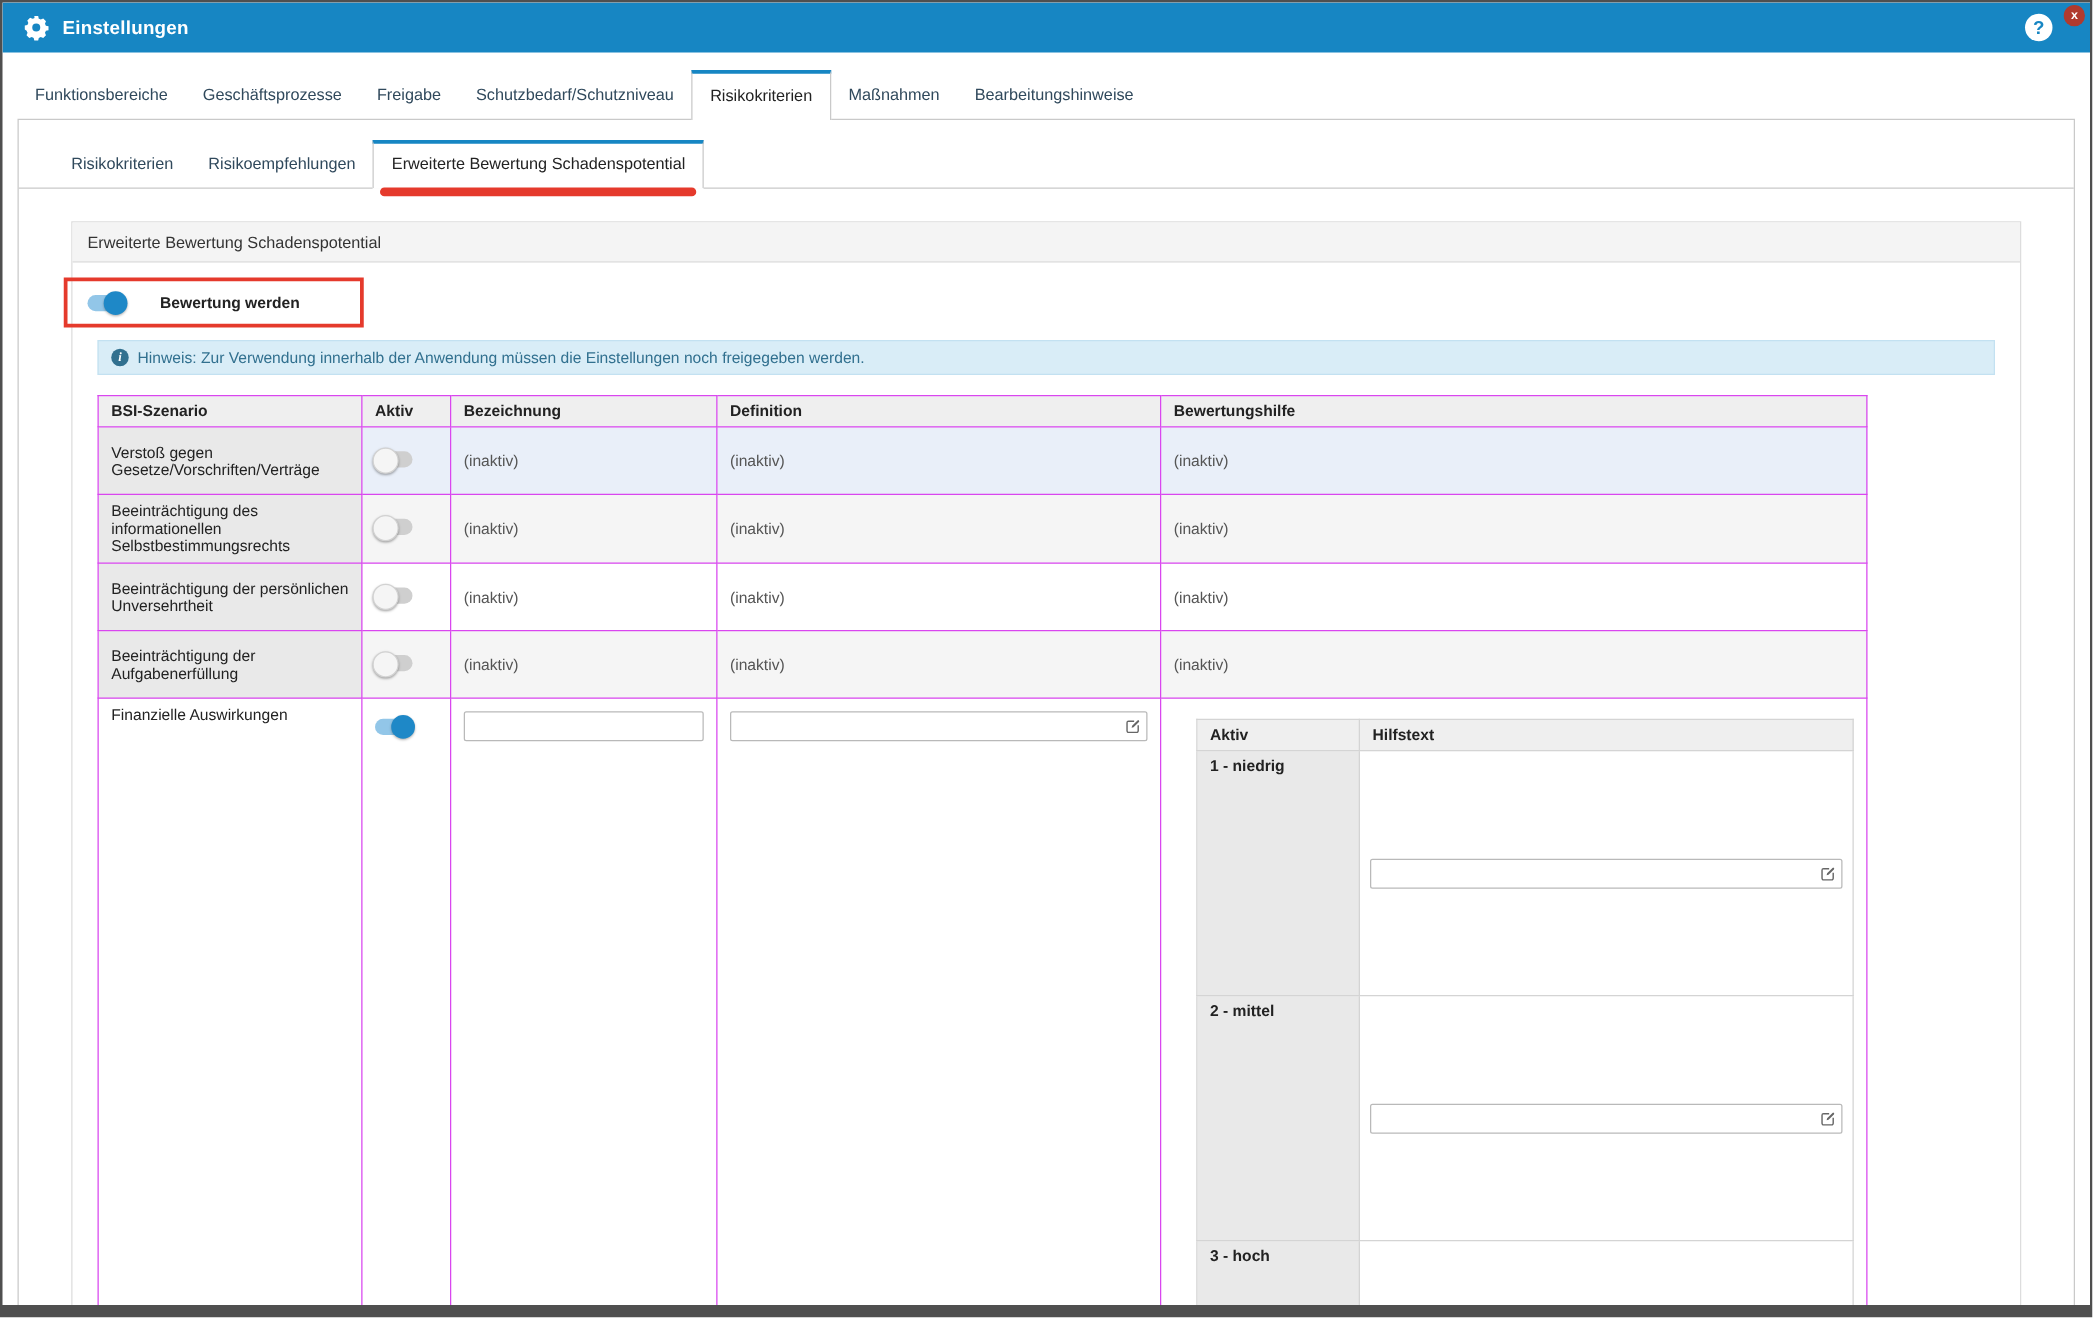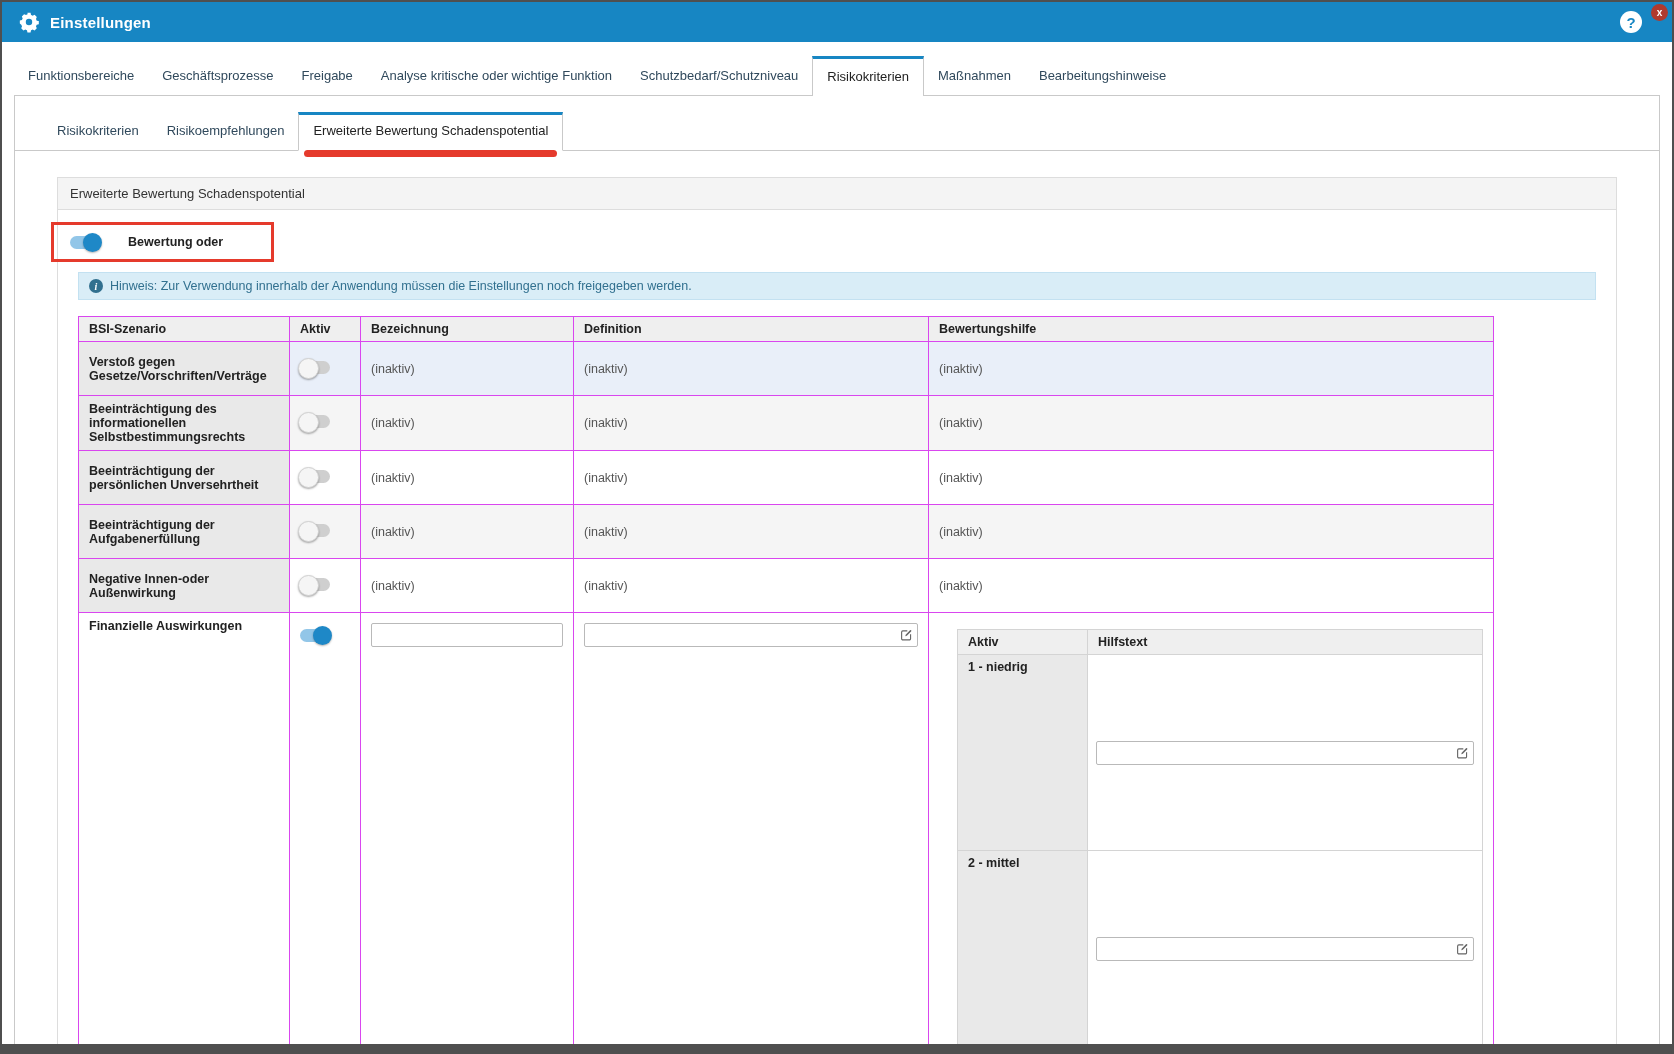--- a/index.html
+++ b/index.html
@@ -120,21 +120,21 @@
     display: inline-flex; align-items: center; justify-content: center;
     font-size: 10px; font-weight: bold; font-style: italic;
     font-family: "Liberation Serif", serif; flex: none;
   }
 
   
   table { border-collapse: collapse; font-size: 12.5px; }
   .main-table { margin: 16px 20px 0 20px; width: 1415px; table-layout: fixed; }
   .main-table th, .main-table td { border: 1px solid #d946ef; padding: 6px 10px; text-align: left; }
   .main-table thead th { background: #efefef; font-weight: bold; color: #222; padding: 5px 10px; }
-  td.scenario { background: #e9e9e9; font-weight: bold; color: #222; overflow-wrap: break-word; vertical-align: middle; }
+  td.scenario { background: #e9e9e9; font-weight: normal; color: #222; overflow-wrap: break-word; vertical-align: middle; }
   tr.r1 td:not(.scenario) { background: #e9eff9; }
   tr.r2 td:not(.scenario), tr.r4 td:not(.scenario) { background: #f5f5f5; }
   tr.r3 td:not(.scenario), tr.r5 td:not(.scenario) { background: #fff; }
   tr.std td { height: 54px; vertical-align: middle; color: #555; }
   tr.std td.scenario { color: #222; }
   .aktiv-cell { padding-left: 12px; }
 
   tr.financial td { vertical-align: top; background: #fff; height: 196px; }
   tr.financial td.scenario { height: 196px; }
   tr.financial .aktiv-cell { padding-top: 16px; }
@@ -172,21 +172,20 @@
     </span>
     <span class="titlebar-title">Einstellungen</span>
     <span class="help-icon">?</span>
   </div>
   <span class="close-btn">x</span>
 
   <nav class="main-tabs">
     <div class="mtab">Funktionsbereiche</div>
     <div class="mtab">Geschäftsprozesse</div>
     <div class="mtab">Freigabe</div>
-    <div class="mtab">Analyse kritische oder wichtige Funktion</div>
     <div class="mtab">Schutzbedarf/Schutzniveau</div>
     <div class="mtab active">Risikokriterien</div>
     <div class="mtab">Maßnahmen</div>
     <div class="mtab">Bearbeitungshinweise</div>
   </nav>
 
   <div class="content-box">
 
     <nav class="sub-tabs">
       <div class="stab">Risikokriterien</div>
@@ -196,21 +195,21 @@
         <span class="annotation-underline"></span>
       </div>
     </nav>
 
     <section class="panel">
       <div class="panel-header">Erweiterte Bewertung Schadenspotential</div>
 
       <div class="toggle-row">
         <div class="annotation-box">
           <span class="toggle on"></span>
-          <span class="lbl">Bewertung oder</span>
+          <span class="lbl">Bewertung werden</span>
         </div>
       </div>
 
       <div class="notice">
         <span class="info-ic">i</span>
         <span>
           <b>Hinweis:</b>&nbsp;<span>Zur Verwendung innerhalb der Anwendung müssen die Einstellungen noch</span>&nbsp;<b>freigegeben</b>&nbsp;<span>werden.</span>
         </span>
       </div>
 
@@ -248,27 +247,20 @@
           </tr>
           <tr class="std r3">
             <td class="scenario">Beeinträchtigung der persönlichen Unversehrtheit</td>
             <td class="aktiv-cell"><span class="toggle off"></span></td>
             <td>(inaktiv)</td>
             <td>(inaktiv)</td>
             <td>(inaktiv)</td>
           </tr>
           <tr class="std r4">
             <td class="scenario">Beeinträchtigung der Aufgabenerfüllung</td>
-            <td class="aktiv-cell"><span class="toggle off"></span></td>
-            <td>(inaktiv)</td>
-            <td>(inaktiv)</td>
-            <td>(inaktiv)</td>
-          </tr>
-          <tr class="std r5">
-            <td class="scenario">Negative Innen-oder Außenwirkung</td>
             <td class="aktiv-cell"><span class="toggle off"></span></td>
             <td>(inaktiv)</td>
             <td>(inaktiv)</td>
             <td>(inaktiv)</td>
           </tr>
 
           <tr class="financial">
             <td class="scenario">Finanzielle Auswirkungen</td>
             <td class="aktiv-cell"><span class="toggle on"></span></td>
             <td class="field-cell">

